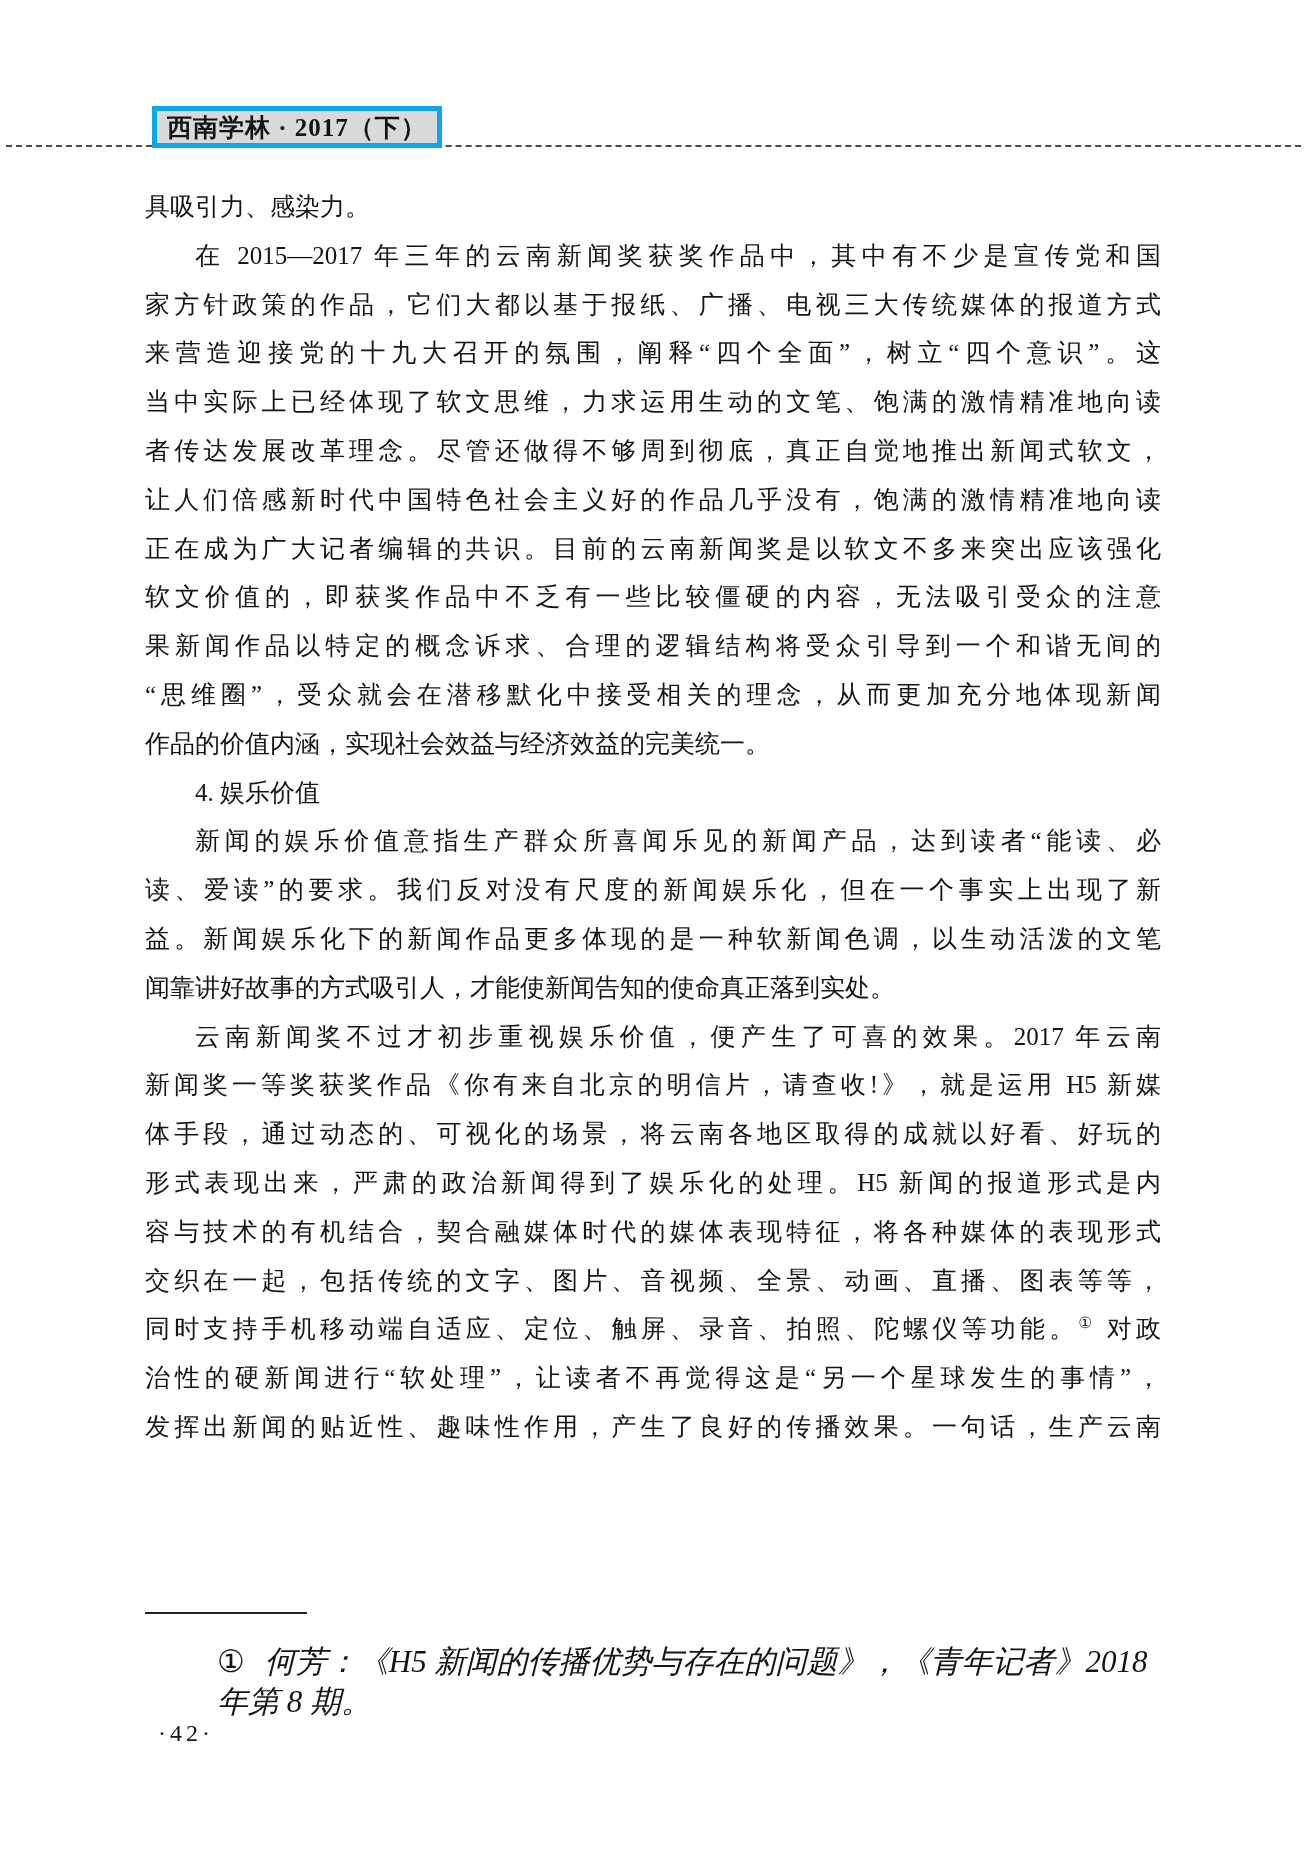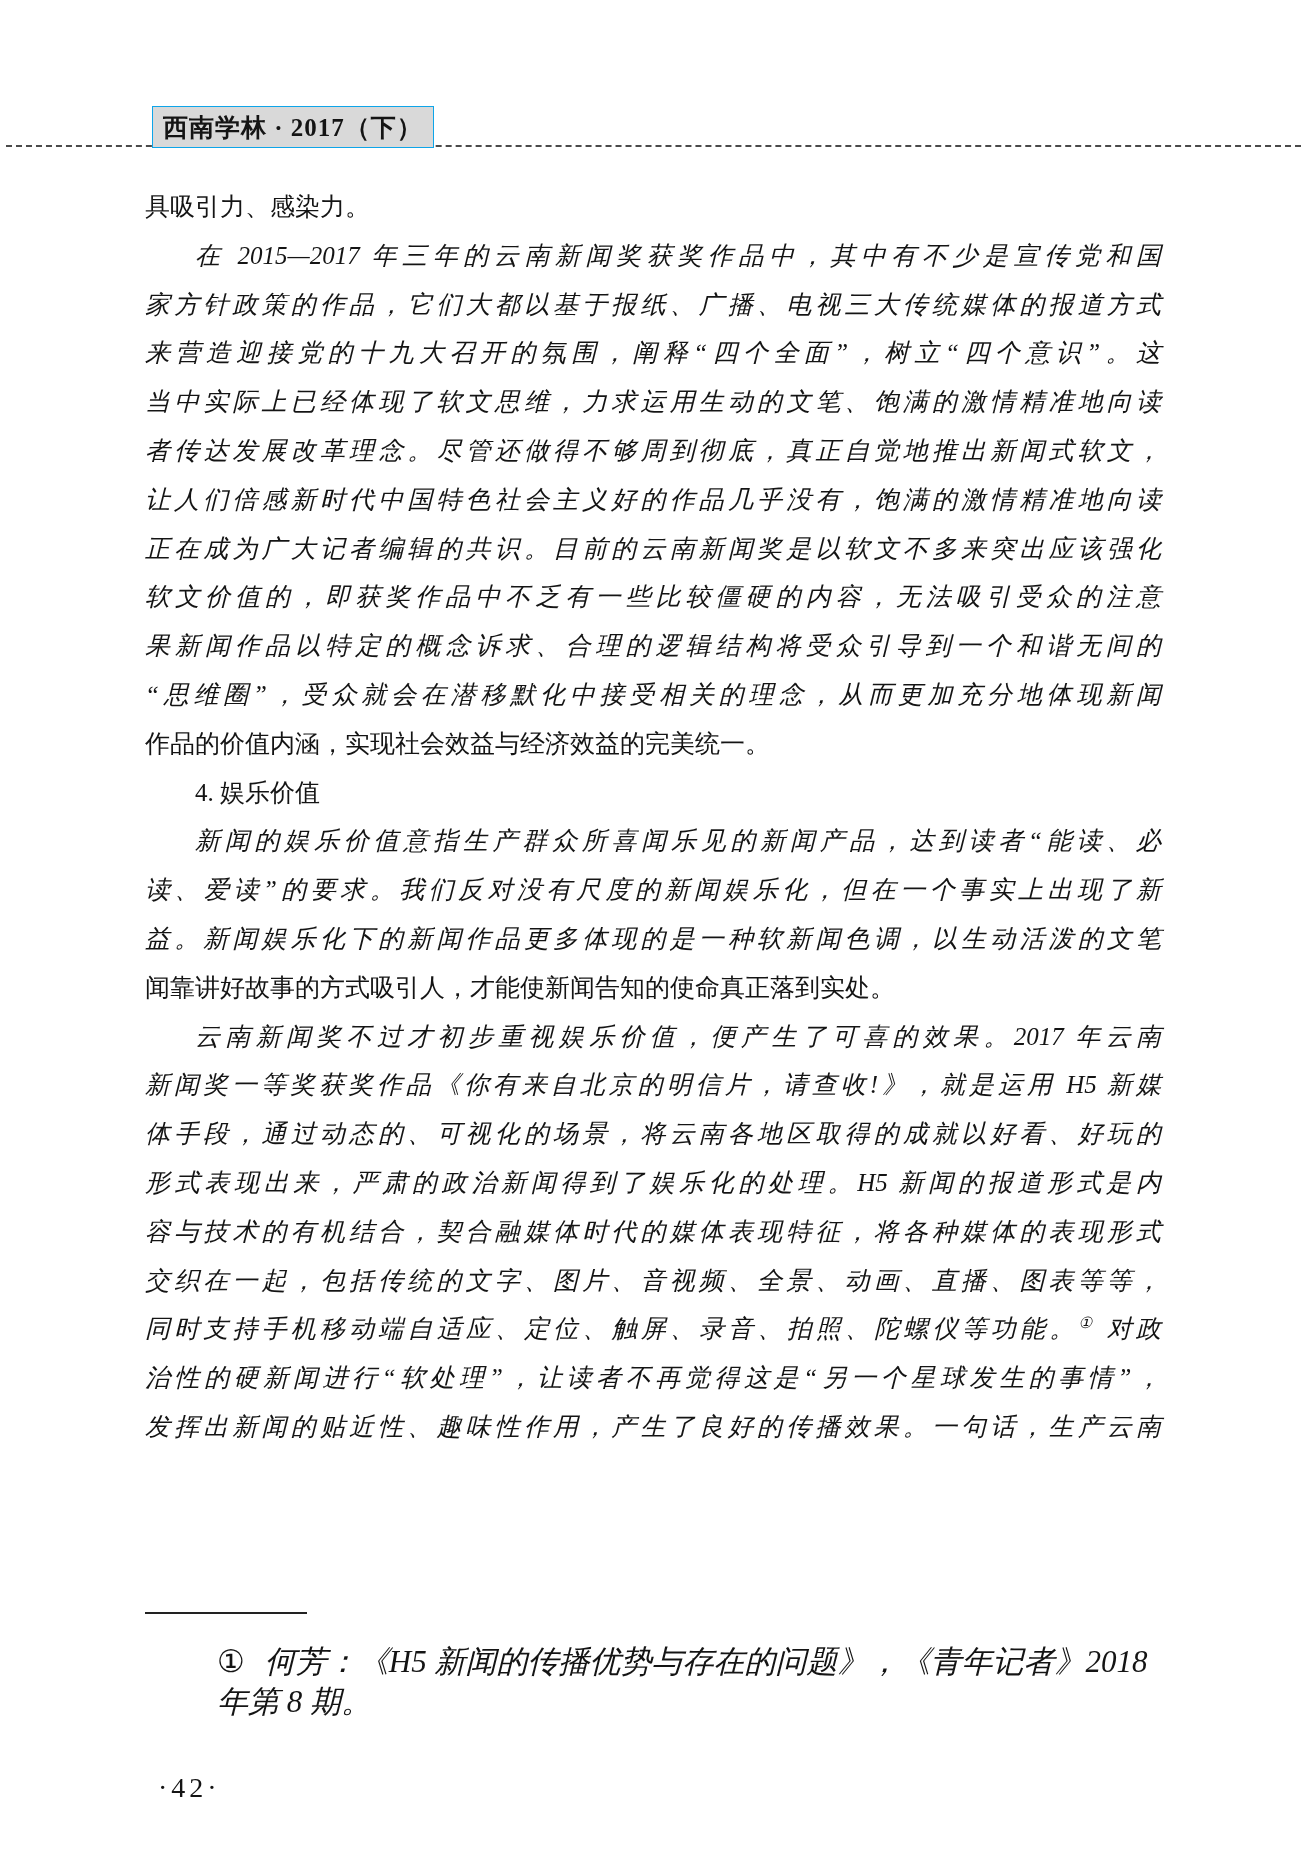--- a/index.html
+++ b/index.html
@@ -20,21 +20,21 @@
     border-top: 2px dashed #4a4a4a;
     height: 0;
   }
   .header-box {
     position: absolute;
     left: 152px;
     top: 106px;
     height: 42px;
     min-width: 244px;
     background: #d9d9d9;
-    border: 1px solid #0ea5e9;
+    border: 5px solid #0ea5e9;
     display: flex;
     align-items: center;
     justify-content: center;
     padding: 0 10px;
     box-sizing: border-box;
     font-size: 25px;
     font-weight: bold;
     letter-spacing: 1px;
     z-index: 2;
   }
@@ -47,21 +47,20 @@
   .line {
     height: 48.8px;
     line-height: 48.8px;
     font-size: 25px;
     white-space: nowrap;
     text-align: left;
   }
   .line.j {
     text-align: justify;
     text-align-last: justify;
-    font-style: italic;
   }
   .line.indent { text-indent: 2em; }
   .line sup {
     font-size: 0.62em;
     vertical-align: super;
     line-height: 0;
   }
   .footnote-sep {
     position: absolute;
     left: 145px;
@@ -81,22 +80,22 @@
     padding-left: 72px;
     box-sizing: border-box;
   }
   .footnote .fn-marker {
     font-style: normal;
     margin-right: 20px;
   }
   .page-number {
     position: absolute;
     left: 158px;
-    top: 1772px;
-    font-size: 28px;
+    top: 1720px;
+    font-size: 24px;
     letter-spacing: 4px;
   }
 </style>
 </head>
 <body>
 
 <div class="page">
 
   <div class="header-rule"></div>
 

